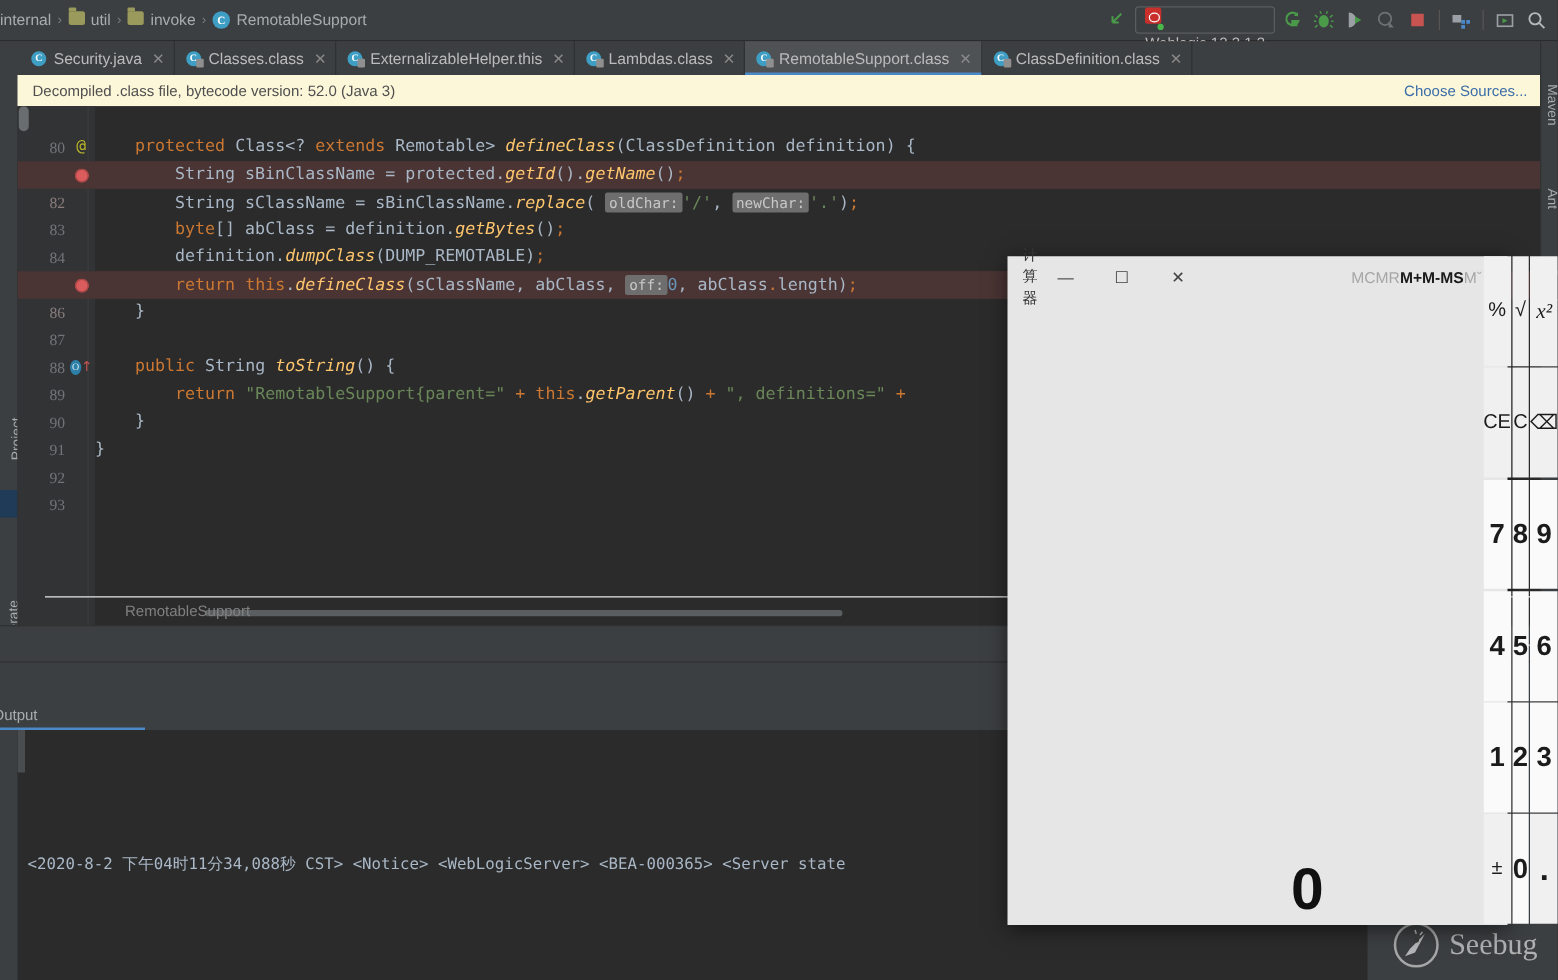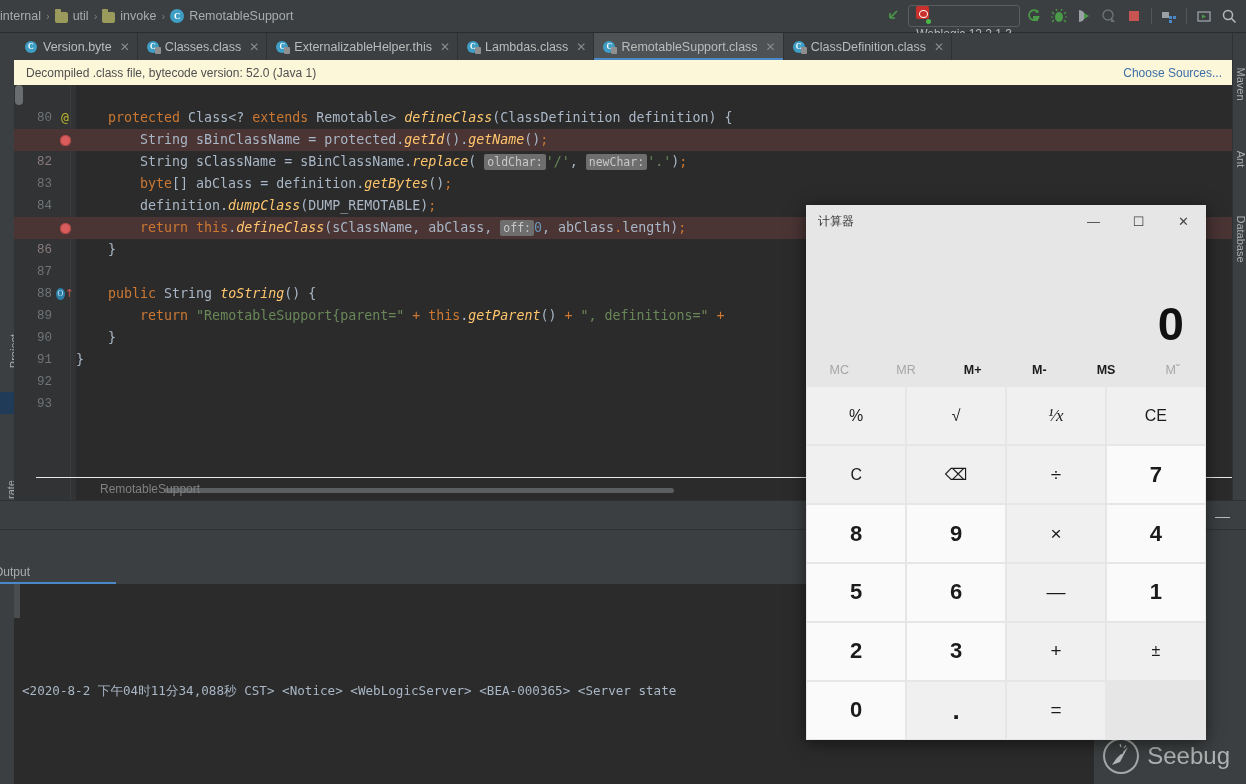--- a/index.html
+++ b/index.html
@@ -11,21 +11,21 @@
   }
   #app { position: relative; width: 1246px; height: 784px; }
 
   
   .topbar {
     position: absolute; left: 0; top: 0; width: 1246px; height: 33px;
     background: #3c3f41; display: flex; align-items: center;
     border-bottom: 1px solid #2b2b2b;
   }
   .crumbs { display: flex; align-items: center; padding-left: 0px; flex: 1; min-width: 0; }
-  .crumb { display: flex; align-items: flex-end; color: #a7acad; font-size: 12.5px; white-space: nowrap; }
+  .crumb { display: flex; align-items: flex-start; color: #a7acad; font-size: 12.5px; white-space: nowrap; }
   .crumb-sep { color: #7a7f80; margin: 0 5px; font-size: 11px; }
   .ic { display: inline-flex; align-items: center; justify-content: center; margin-right: 5px; }
   .folder-ic { width: 13px; height: 11px; background: #9a9a5c; border-radius: 1px 2px 2px 2px; position: relative; }
   .folder-ic::before { content:""; position:absolute; top:-3px; left:0; width:6px; height:3px; background:#9a9a5c; border-radius:1px 1px 0 0;}
   .class-ic { width: 14px; height: 14px; border-radius: 50%; background: #3f9ec4; color:#fff;
     font-size: 9px; display:flex; align-items:center; justify-content:center; font-family:"Liberation Serif",serif; font-weight:bold;}
   .topbar-right { display: flex; align-items: center; gap: 3px; padding-right: 6px; }
   .tb-icon { width: 22px; height: 22px; display: flex; align-items: center; justify-content: center; cursor: pointer; }
   .runcfg {
     display: flex; align-items: flex-start; gap: 5px; height: 22px; padding: 0 7px;
@@ -72,21 +72,21 @@
     position:absolute; left:0; top:0; width:62px; height:100%;
     background:#313335;
   }
   .lines { position:absolute; left:0; top:0; width:100%; }
   .ln {
     height:22px; line-height:22px; position:relative;
     font-family:"DejaVu Sans Mono", monospace; font-size:13.3px; white-space:pre;
   }
   .ln .num {
     position:absolute; left:0; width:38px; text-align:right;
-    color:#717577; font-size:12.5px; font-family:Liberation Mono, monospace;
+    color:#717577; font-size:12.5px; font-family:Liberation Serif, serif;
   }
   .ln .mark { position:absolute; left:42px; top:0; width:18px; height:22px; display:flex; align-items:center; justify-content:center;}
   .ln .code { position:absolute; left:62px; top:0; right:0; height:22px; padding-left:0px; }
   .ln.hl .code { background:#4a3434; }
   .ln.hl::after{ content:""; position:absolute; left:62px; right:0; top:0; height:22px; background:transparent;}
   .ln.hl { background:#4a3434; }
   .ln.hl .num { color:#8a7c7c; }
   .gutter-fold { position:absolute; left:56px; top:0; bottom:0; width:1px; background:#3a3d3f; }
   .bp { width:11px; height:11px; border-radius:50%; background:#db5c5c; box-shadow:0 0 0 1px #a84646 inset; }
   .ov { width:12px; height:12px; border-radius:50%; background:#2d7fa8; color:#cfe6f2; font-size:8px;
@@ -165,27 +165,27 @@
 
   
   .seebug {
     position:absolute; right:16px; bottom:10px; display:flex; align-items:center; gap:8px;
     opacity:.72;
   }
   .seebug .logo {
     width:36px; height:36px; border-radius:50%; border:2px solid #cfcfcf; position:relative;
     display:flex; align-items:center; justify-content:center;
   }
-  .seebug .txt { color:#dcdcdc; font-size:24px; font-family:Liberation Sans, sans-serif; }
+  .seebug .txt { color:#dcdcdc; font-size:24px; font-family:Liberation Serif, serif; }
 
   
   .calc {
     position:absolute; left:806px; top:205px; width:400px; height:535px;
     background:#e6e6e6; box-shadow:0 3px 16px rgba(0,0,0,.55);
-    display:flex; flex-direction:column;
+    display:flex; flex-direction:row;
     font-family:"Liberation Sans", sans-serif;
   }
   .calc-title {
     height:32px; display:flex; align-items:center; justify-content:space-between;
     padding-left:12px;
   }
   .calc-title .t { font-size:12px; color:#333; }
   .calc-wbtns { display:flex; height:32px; }
   .calc-wbtns div { width:45px; height:32px; display:flex; align-items:center; justify-content:center;
     font-size:13px; color:#444; cursor:pointer;}
@@ -321,21 +321,21 @@
       </div>
     </div>
   </div>
 
   <div class="tabbar">
     <div style="width:16px"></div>
     <div class="tab">
       <span class="file-ic">
           <span class="c">C</span>
         </span>
-      <span>Version.byte</span>
+      <span>Security.java</span>
       <span class="x">✕</span>
     </div>
     <div class="tab">
       <span class="file-ic cls">
           <span class="c">C</span>
           <span class="pg"></span>
         </span>
       <span>Classes.class</span>
       <span class="x">✕</span>
     </div>
@@ -367,21 +367,21 @@
       <span class="file-ic cls">
           <span class="c">C</span>
           <span class="pg"></span>
         </span>
       <span>ClassDefinition.class</span>
       <span class="x">✕</span>
     </div>
   </div>
 
   <div class="notice">
-    <span>Decompiled .class file, bytecode version: 52.0 (Java 1)</span>
+    <span>Decompiled .class file, bytecode version: 52.0 (Java 3)</span>
     <a>Choose Sources...</a>
   </div>
 
   <div class="leftstrip">
     <div class="selmark"></div>
     <div class="vtxt">Project</div>
     <div class="vtxt2">Generate</div>
   </div>
 
   <div class="rightstrip">
@@ -531,20 +531,23 @@
       <div class="dis">MR</div>
       <div class="en">M+</div>
       <div class="en">M-</div>
       <div class="en">MS</div>
       <div class="dis">Mˇ</div>
     </div>
 
     <div class="keys">
       <div class="key">%</div>
       <div class="key">√</div>
+      <div class="key ital">
+          <span>x²</span>
+        </div>
       <div class="key ital">¹⁄x</div>
 
       <div class="key">CE</div>
       <div class="key">C</div>
       <div class="key">⌫</div>
       <div class="key big">÷</div>
 
       <div class="key num">7</div>
       <div class="key num">8</div>
       <div class="key num">9</div>

